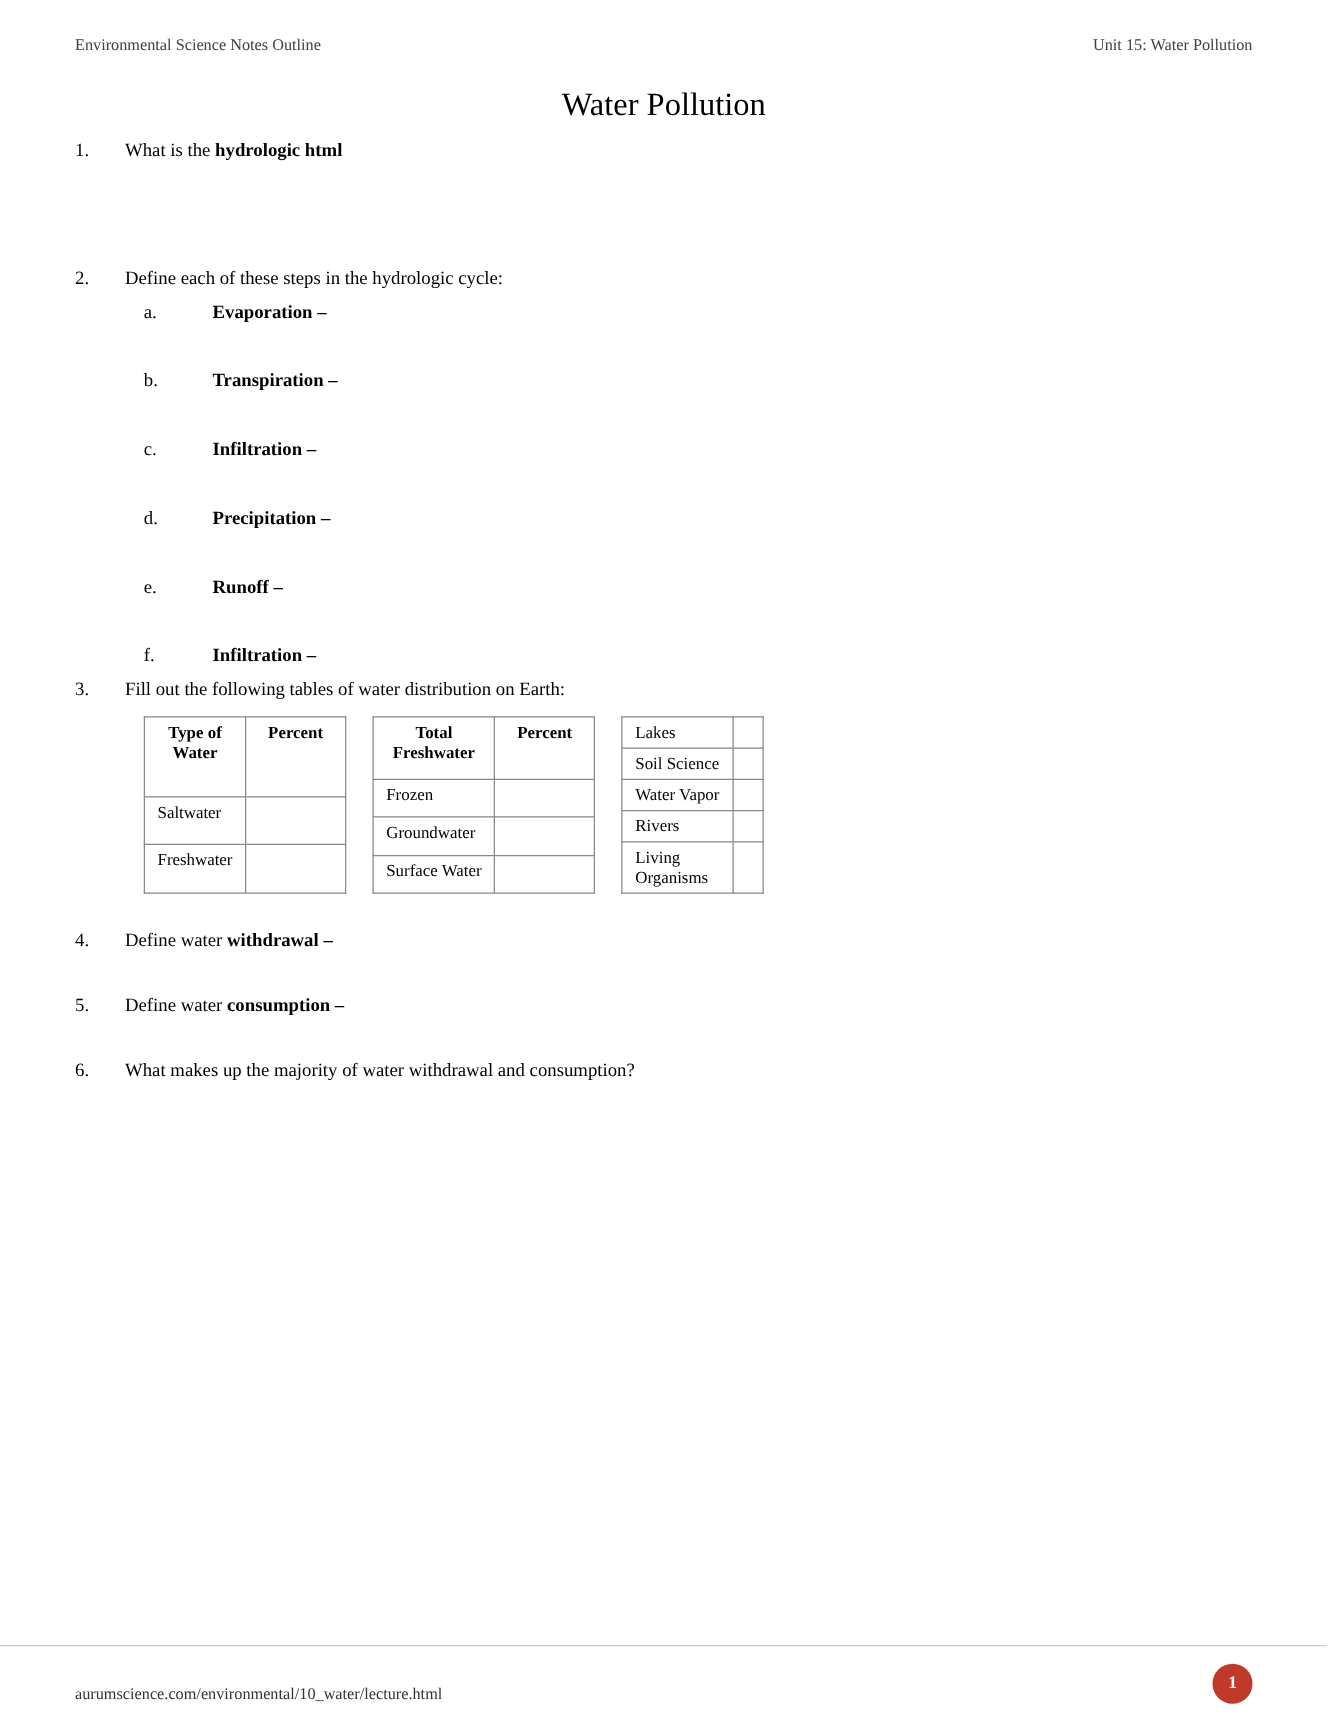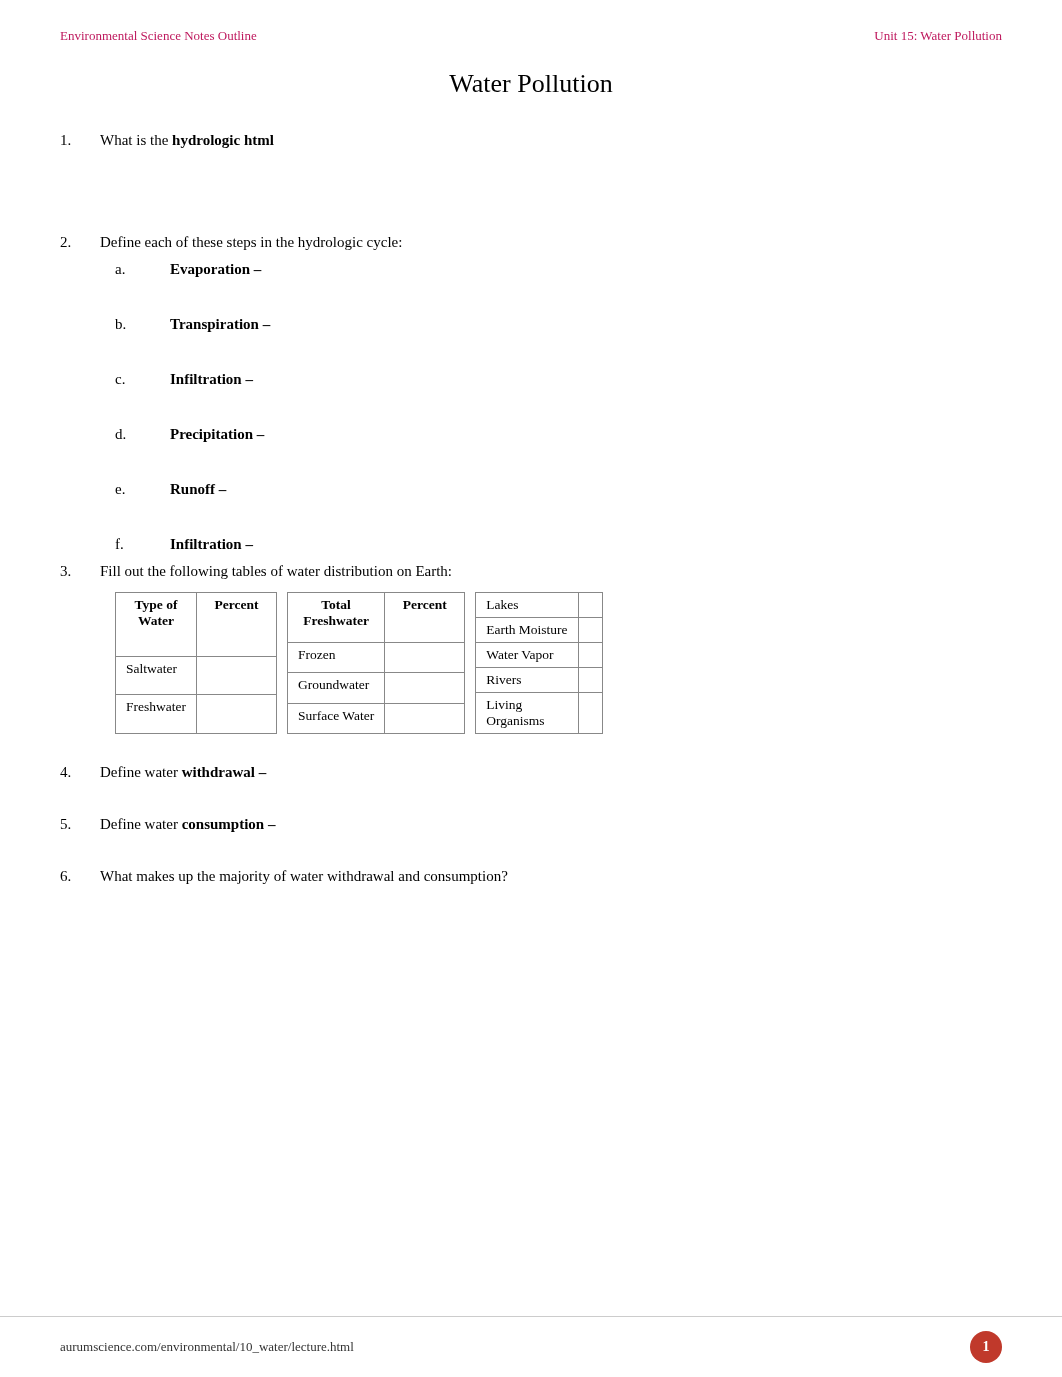--- a/index.html
+++ b/index.html
@@ -23,32 +23,32 @@
       min-height: 1377px;
       padding: 0;
       position: relative;
     }
 
     .header {
       display: flex;
       justify-content: space-between;
       padding: 28px 60px 10px 60px;
       font-size: 13px;
-      color: #be185d;
+      color: #404040;
     }
 
     .main-content {
       padding: 10px 60px 60px 60px;
     }
 
     .page-title {
       text-align: center;
       font-size: 26px;
       font-weight: normal;
-      margin-bottom: 33px;
+      margin-bottom: 14px;
       margin-top: 5px;
     }
 
     .question {
       margin-bottom: 30px;
       display: flex;
       align-items: flex-start;
     }
 
     .question-number {
@@ -85,21 +85,21 @@
       font-size: 15px;
     }
 
     .sub-item-text strong {
       font-weight: bold;
       margin-left: 20px;
     }
 
     .tables-container {
       display: flex;
-      gap: 10px;
+      gap: 21px;
       margin-left: 55px;
       margin-top: 12px;
       margin-bottom: 30px;
     }
 
     table {
       border-collapse: collapse;
       font-size: 13.5px;
     }
 
@@ -118,21 +118,21 @@
       width: 80px;
     }
 
     .footer {
       position: absolute;
       bottom: 0;
       left: 0;
       right: 0;
       display: flex;
       justify-content: space-between;
-      align-items: center;
+      align-items: flex-end;
       padding: 14px 60px;
       border-top: 1px solid #ccc;
       font-size: 13px;
       color: #333;
     }
 
     .page-badge {
       background: #c0392b;
       color: #fff;
       border-radius: 50%;
@@ -248,21 +248,21 @@
         </tbody>
           </table>
 
         <table>
           <tbody>
           <tr>
             <td>Lakes</td>
             <td>&nbsp;</td>
           </tr>
           <tr>
-            <td>Earth Moisture</td>
+            <td>Soil Science</td>
             <td>&nbsp;</td>
           </tr>
           <tr>
             <td>Water Vapor</td>
             <td>&nbsp;</td>
           </tr>
           <tr>
             <td>Rivers</td>
             <td>&nbsp;</td>
           </tr>

